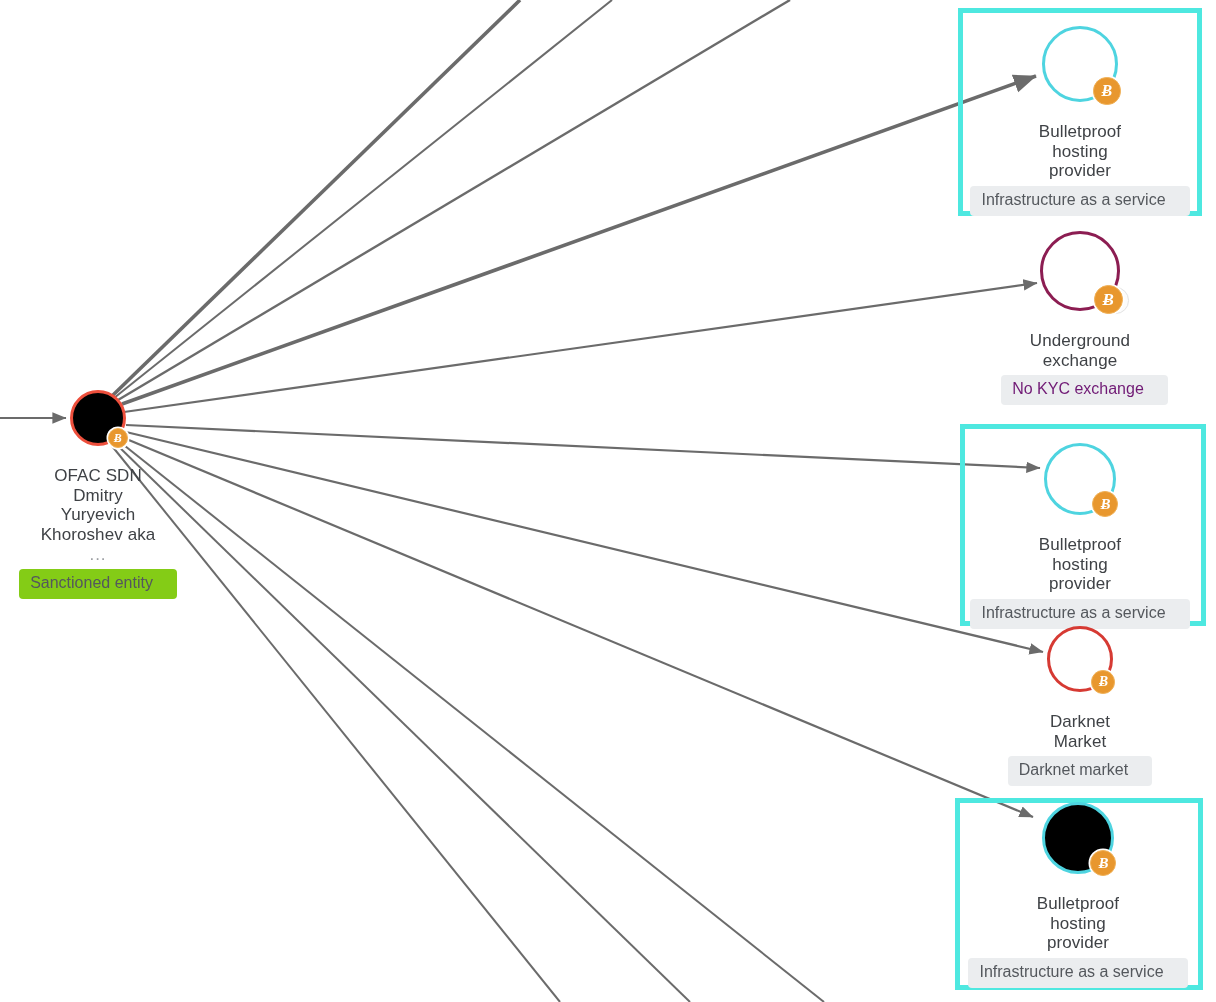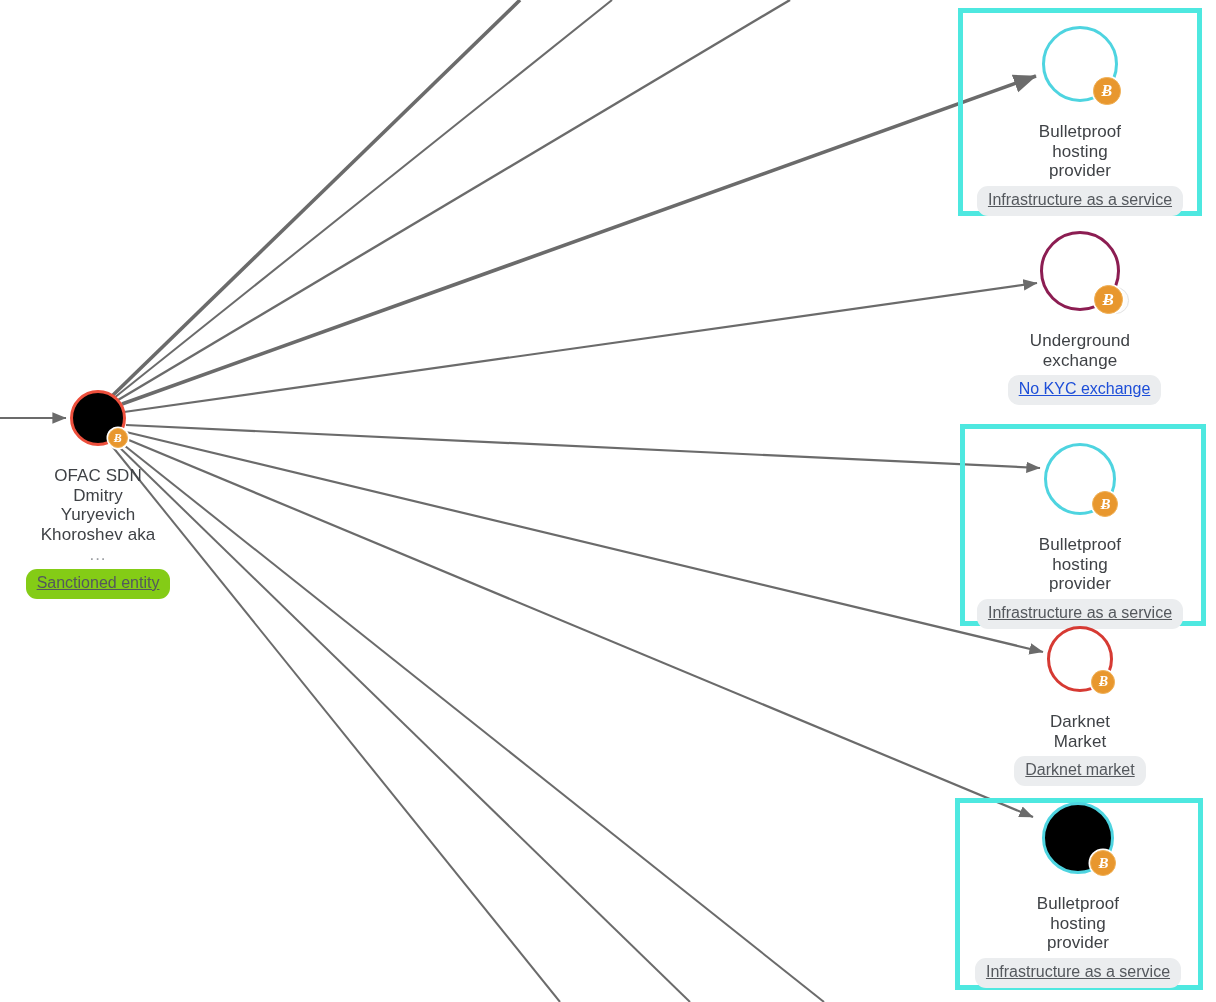--- a/index.html
+++ b/index.html
@@ -80,24 +80,23 @@
   .pill-wrap {
     position: absolute;
     display: flex;
     justify-content: center;
   }
   .pill {
     background: #ebedef;
     color: #54585d;
     font-size: 16px;
     line-height: 1;
-    padding: 6px 11px 8px 11px;
-    border-radius: 11px;
+    padding: 6px 24px 8px 11px;
+    border-radius: 4px;
     white-space: nowrap;
-    text-decoration: underline;
   }
   .selection-box {
     position: absolute;
     box-sizing: border-box;
     border: 5px solid #4ee8e0;
     background: transparent;
     z-index: 1;
   }
 </style>
 </head>
@@ -155,21 +154,21 @@
           <span class="pill" style="background: rgb(235, 237, 239); color: rgb(84, 88, 93);">Infrastructure as a service</span>
         </div>
       </div>
       <div class="node" style="left: 1080px; top: 271px; z-index: 2;">
         <div class="node-ring" style="width: 80px; height: 80px; left: -40px; top: -40px; border: 3px solid rgb(140, 29, 82); background: transparent;"></div>
         <div class="badge badge-ghost" style="width: 26.496px; height: 26.496px; left: 22.0363px; top: 16.0363px;"></div>
         <div class="badge badge-btc" style="width: 28.8px; height: 28.8px; left: 13.8843px; top: 13.8843px; font-size: 17px; background: rgb(232, 151, 46);">Ƀ</div>
         <div class="node-label" style="width: 300px; left: -150px; top: 60px;">Underground
 exchange</div>
         <div class="pill-wrap" style="width: 320px; left: -160px; top: 104px;">
-          <span class="pill" style="background: rgb(235, 237, 239); color: #1d4ed8; margin-left: 9px;">No KYC exchange</span>
+          <span class="pill" style="background: rgb(235, 237, 239); color: #701a75; margin-left: 9px;">No KYC exchange</span>
         </div>
       </div>
       <div class="node" style="left: 1080px; top: 479px; z-index: 2;">
         <div class="node-ring" style="width: 72px; height: 72px; left: -36px; top: -36px; border: 3px solid rgb(78, 212, 224); background: transparent;"></div>
         <div class="badge badge-btc" style="width: 25.92px; height: 25.92px; left: 12.4958px; top: 12.4958px; font-size: 15px; background: rgb(232, 151, 46);">Ƀ</div>
         <div class="node-label" style="width: 300px; left: -150px; top: 56px;">Bulletproof
 hosting
 provider</div>
         <div class="pill-wrap" style="width: 320px; left: -160px; top: 119.5px;">
           <span class="pill" style="background: rgb(235, 237, 239); color: rgb(84, 88, 93);">Infrastructure as a service</span>

